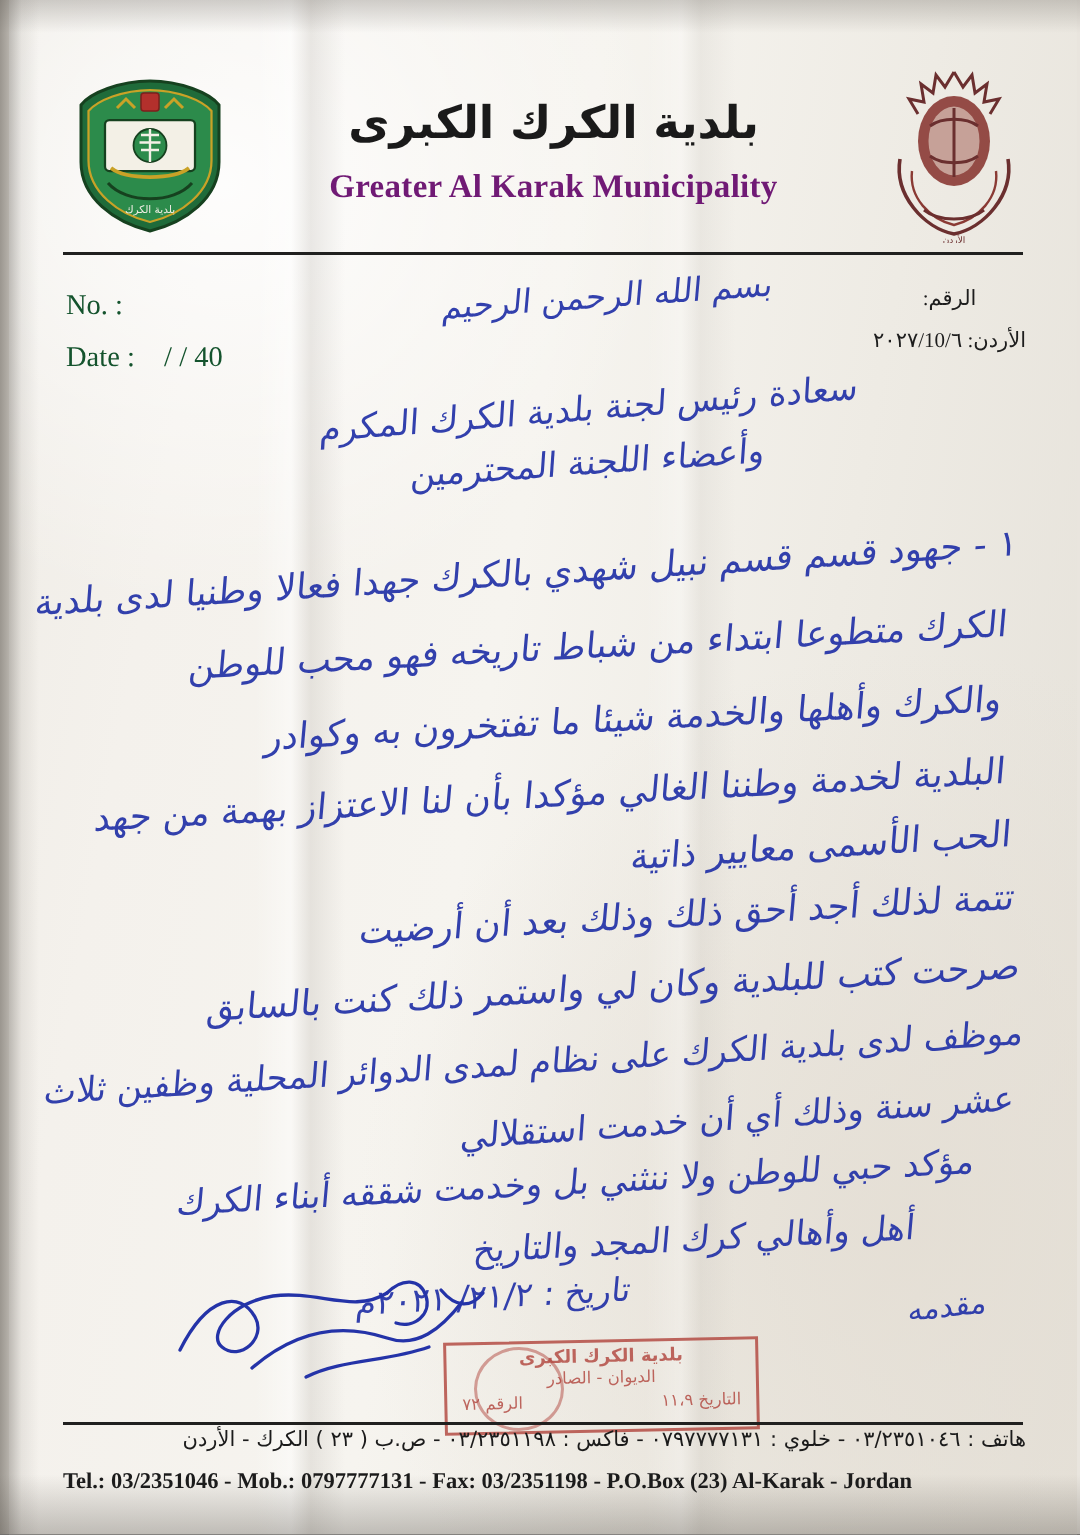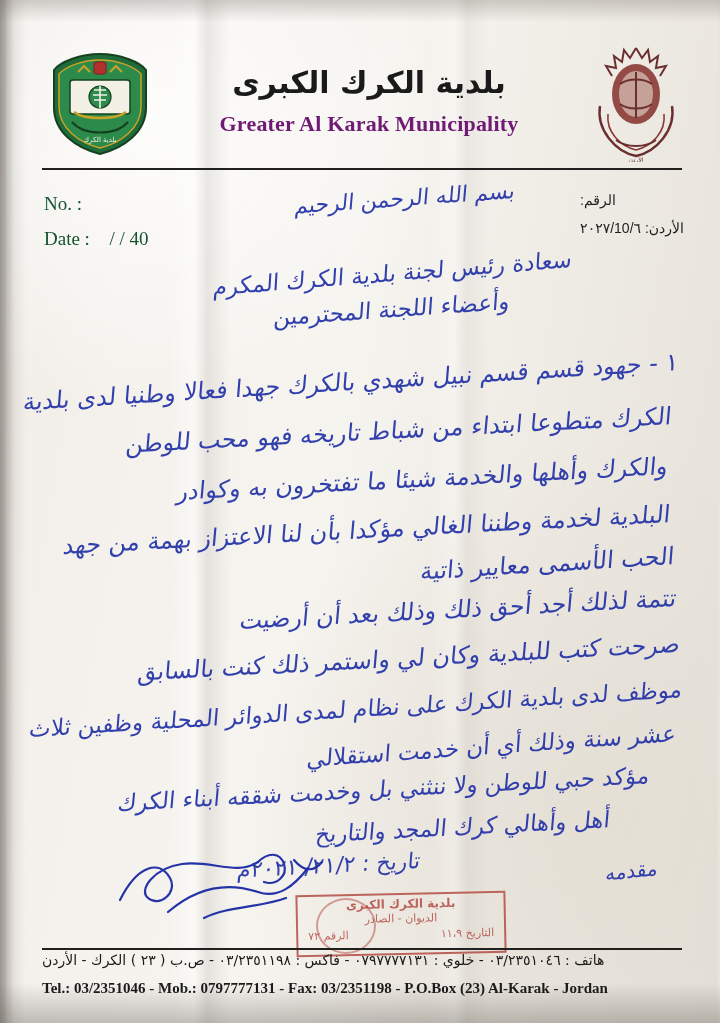--- a/index.html
+++ b/index.html
@@ -118,23 +118,23 @@
     font-family: "Liberation Serif", serif;
     font-size: 19px;
     color: #14532d;
     line-height: 1.85;
   }
   .meta-left .row { white-space: nowrap; }
   .meta-right {
     position: absolute;
     right: 36px;
     top: 186px;
-    text-align: left;
-    direction: rtl;
-    font-family: Liberation Sans, sans-serif;
+    text-align: center;
+    direction: rtl;
+    font-family: Liberation Serif, serif;
     font-size: 14px;
     color: #1d1d1d;
     line-height: 2.0;
   }
 
   
   .hw {
     position: absolute;
     color: #2433a8;
     direction: rtl;
@@ -223,21 +223,21 @@
     left: 42px;
     top: 948px;
     width: 640px;
     height: 2px;
     background: #20201f;
   }
   .footer-ar {
     position: absolute;
     left: 42px; right: 36px;
     top: 952px;
-    text-align: left;
+    text-align: right;
     direction: rtl;
     font-family: "DejaVu Sans", sans-serif;
     font-size: 14px;
     color: #1b1b1b;
   }
   .footer-en {
     position: absolute;
     left: 42px; right: 36px;
     top: 980px;
     font-family: "Liberation Serif", serif;

